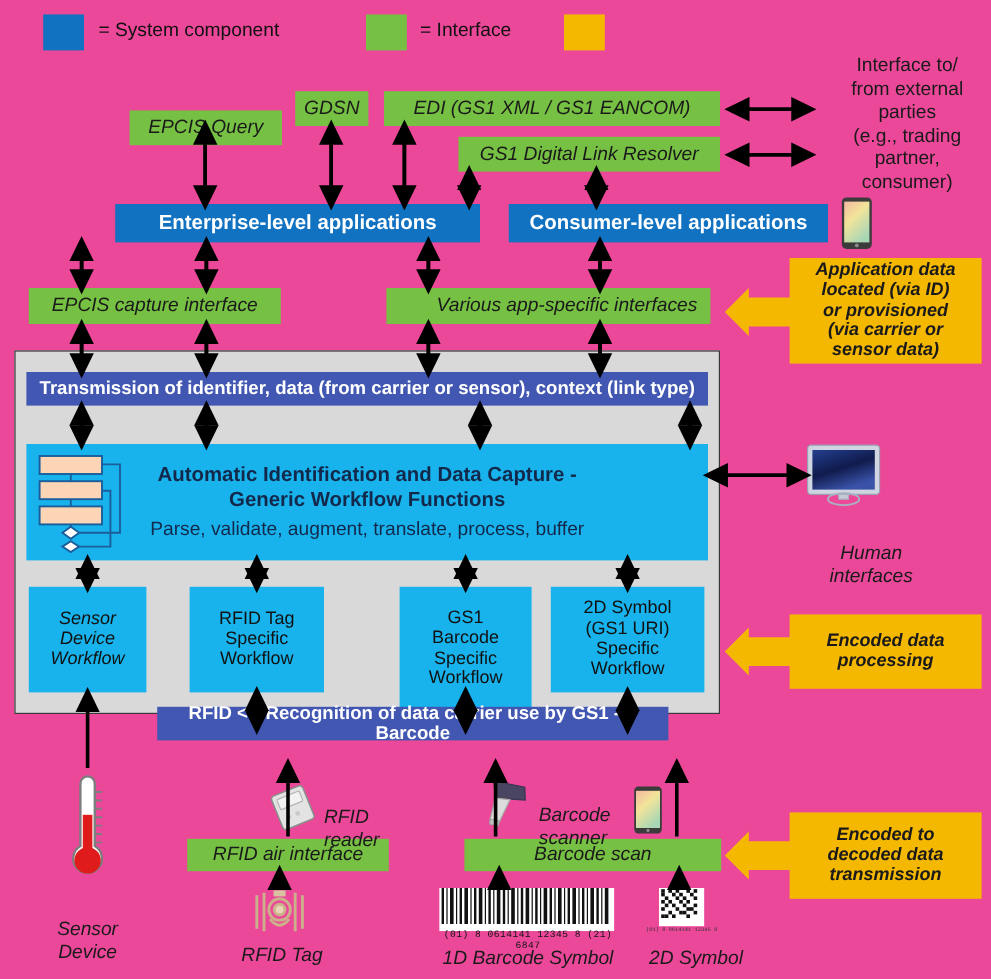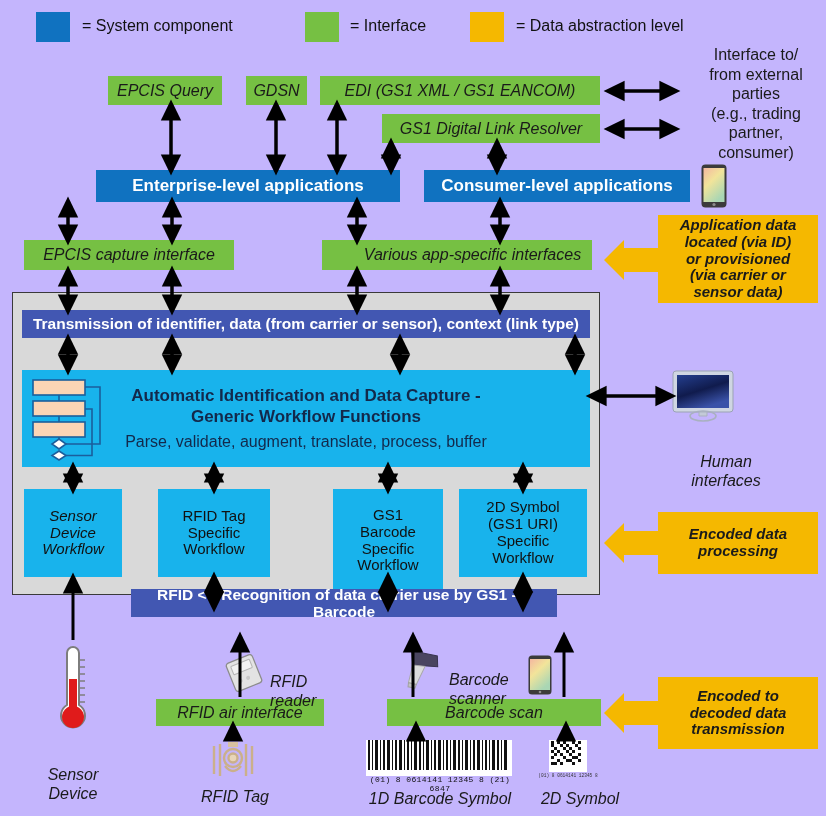--- a/index.html
+++ b/index.html
@@ -1,17 +1,17 @@
 <!DOCTYPE html>
 <html><head>
 <meta charset="utf-8">
 <style>
   html,body{margin:0;padding:0;background:#fff;}
   body{font-family:"Liberation Sans",sans-serif;}
-  #stage{position:relative;width:826px;height:816px;overflow:hidden;background:#c4b5fd;}
+  #stage{position:relative;width:826px;height:816px;overflow:hidden;background:#ec4899;}
   .box{position:absolute;box-sizing:border-box;display:flex;align-items:center;justify-content:center;text-align:center;line-height:1.12;}
   .green{background:#76c043;color:#1a1a1a;font-style:italic;font-size:16px;}
   .blue{background:#1072c0;color:#fff;font-weight:bold;font-size:17px;}
   .cyan{background:#18b3ec;color:#111;font-size:15px;}
   .cyan.ital{font-style:italic;}
   .navy{background:#4257b2;color:#fff;font-weight:bold;font-size:15.5px;}
   .gold{background:#f5b800;color:#1a1a1a;font-style:italic;font-weight:bold;font-size:15px;}
   .plain{position:absolute;color:#1a1a1a;font-size:16px;line-height:1.22;}
   .plain.ital{font-style:italic;}
   .legend-sw{position:absolute;}
@@ -26,23 +26,22 @@
 
 <div id="stage">
 
   <div class="legend-sw" style="left:36px;top:12px;width:34px;height:30px;background:#1072c0;"></div>
   <div class="legend-tx" style="left:82px;top:17px;">= System component</div>
 
   <div class="legend-sw" style="left:305px;top:12px;width:34px;height:30px;background:#76c043;"></div>
   <div class="legend-tx" style="left:350px;top:17px;">= Interface</div>
 
   <div class="legend-sw" style="left:470px;top:12px;width:34px;height:30px;background:#f5b800;"></div>
-  <div class="legend-tx" style="left:516px;top:17px;">= Data abstraction level</div>
-
-  <div class="box green" style="left:108px;top:76px;width:114px;height:29px;">EPCIS Query</div>
+
+  <div class="box green" style="left:108px;top:92px;width:127px;height:29px;">EPCIS Query</div>
 
   <div class="box green" style="left:246px;top:76px;width:61px;height:29px;">GDSN</div>
 
   <div class="box green" style="left:320px;top:76px;width:280px;height:29px;">EDI (GS1 XML / GS1 EANCOM)</div>
 
   <div class="box green" style="left:382px;top:114px;width:218px;height:29px;">GS1 Digital Link Resolver</div>
 
   <div class="plain" style="left:686px;top:45px;width:140px;white-space:pre-line;text-align:center;"><span>Interface to/
 from external
 parties

